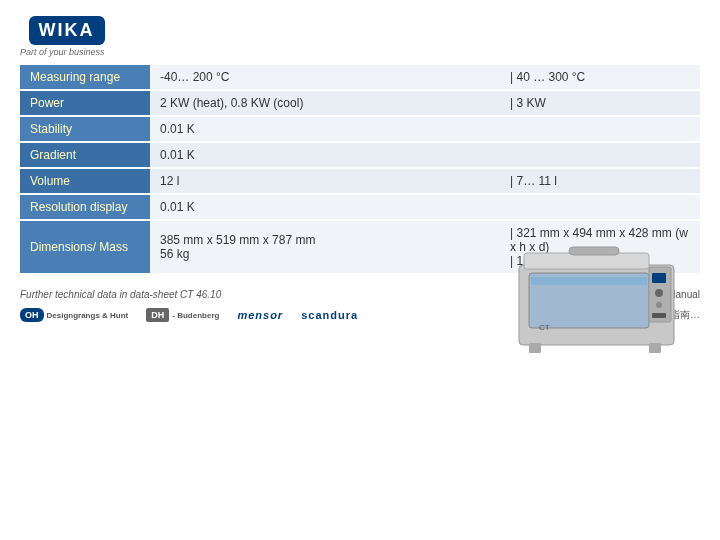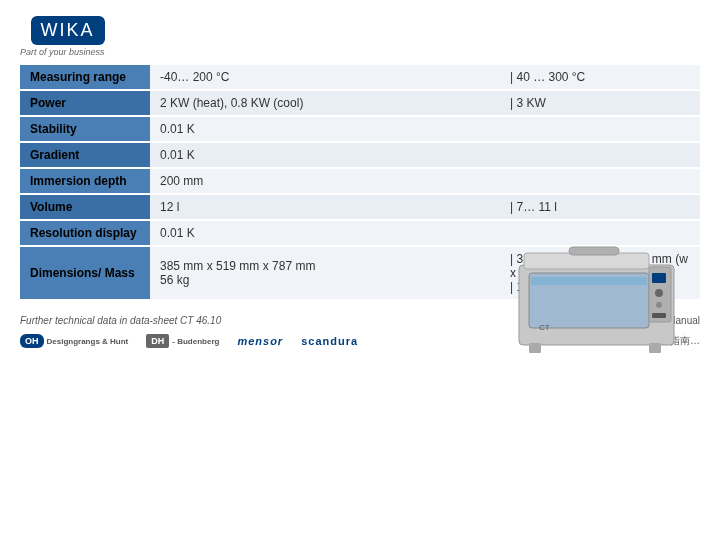--- a/index.html
+++ b/index.html
@@ -37,21 +37,21 @@
     .logo-area {
       display: flex;
       flex-direction: column;
       align-items: flex-end;
     }
 
     .wika-logo {
       background: #003e7e;
       color: #fff;
       font-size: 18px;
-      font-weight: normal;
+      font-weight: bold;
       letter-spacing: 2px;
       padding: 4px 10px;
       border-radius: 6px;
     }
 
     .logo-tagline {
       font-size: 9px;
       color: #666;
       margin-top: 2px;
       font-style: italic;
@@ -65,22 +65,22 @@
     }
 
     .data-table td {
       padding: 5px 10px;
       vertical-align: middle;
       border-bottom: 2px solid #fff;
     }
 
     .row-label {
       background: #4a7fb5;
-      color: #000000;
-      font-weight: bold;
+      color: #fef9c3;
+      font-weight: normal;
       font-size: 12px;
       width: 130px;
       min-width: 130px;
     }
 
     .row-value {
       background: #f0f4f8;
       color: #333;
       font-size: 12px;
     }
@@ -224,25 +224,20 @@
           <tr>
             <td class="row-label">Stability</td>
             <td class="row-value">0.01 K</td>
             <td class="row-value2"></td>
           </tr>
           <tr class="row-alt">
             <td class="row-label">Gradient</td>
             <td class="row-value">0.01 K</td>
             <td class="row-value2"></td>
           </tr>
-          <tr>
-            <td class="row-label">Immersion depth</td>
-            <td class="row-value">200 mm</td>
-            <td class="row-value2"></td>
-          </tr>
           <tr class="row-alt">
             <td class="row-label">Volume</td>
             <td class="row-value">12 l</td>
             <td class="row-value2">| 7… 11 l</td>
           </tr>
           <tr>
             <td class="row-label">Resolution display</td>
             <td class="row-value">0.01 K</td>
             <td class="row-value2"></td>
           </tr>

